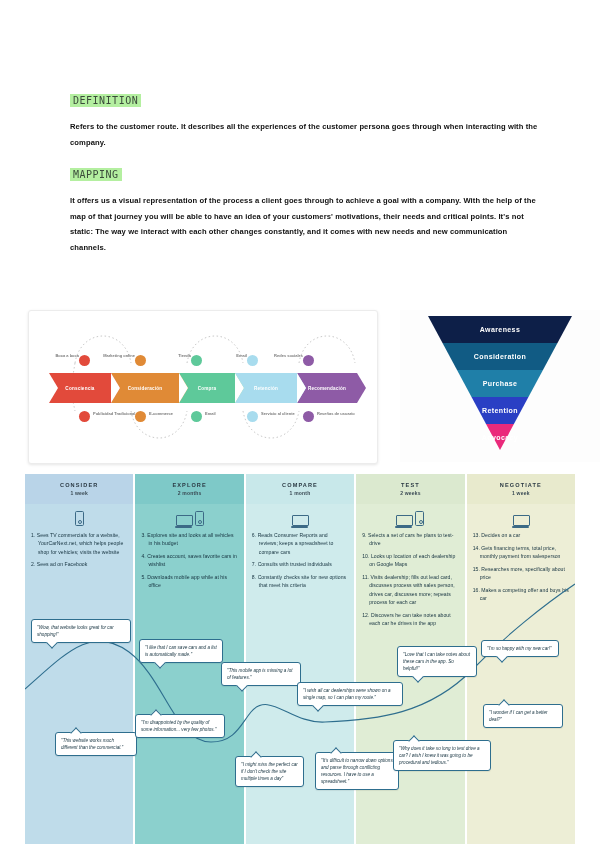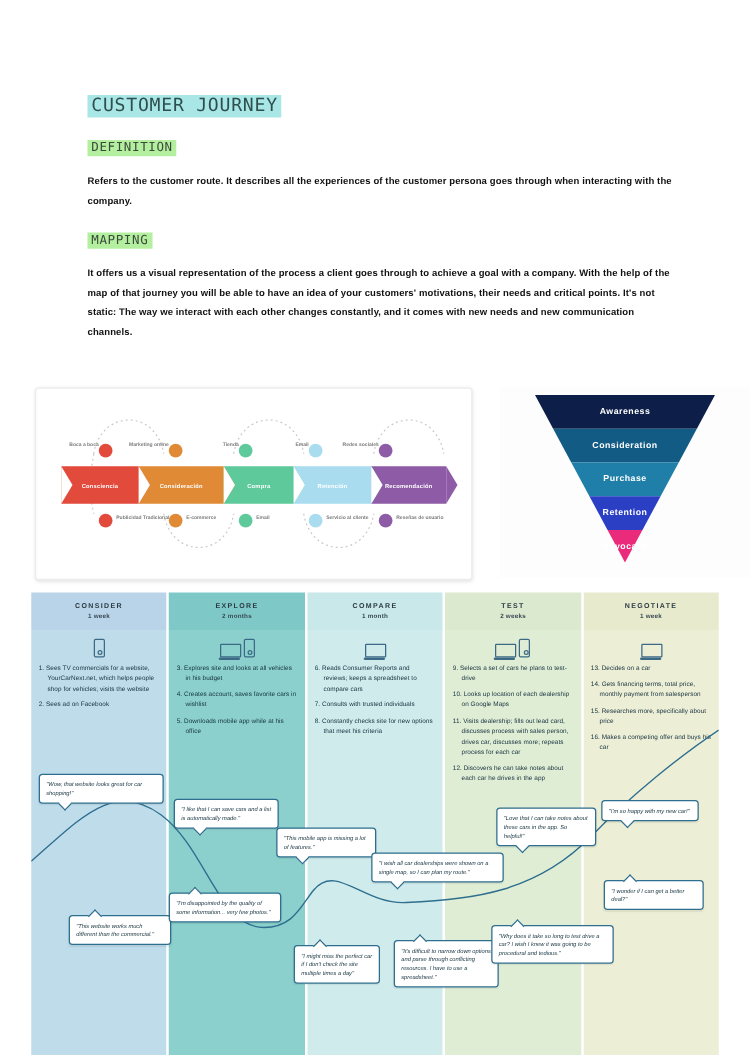--- a/index.html
+++ b/index.html
@@ -70,21 +70,20 @@
        border-right:1px solid #2e6e8e;border-bottom:1px solid #2e6e8e;
        transform:rotate(45deg);}
   .bub.dn::after{left:16px;bottom:-4.5px;}
   .bub.up::after{left:16px;top:-4.5px;transform:rotate(225deg);}
   .emoline{position:absolute;left:25px;top:474px;width:550px;height:370px;pointer-events:none;}
 </style>
 </head>
 <body>
 
 <div class="doc">
-  <div class="h1">CUSTOMER JOURNEY</div>
   <div id="sections"><div class="h2">DEFINITION</div><div class="para"><span>Refers to the customer route. It describes </span><b>all the experiences of the customer persona</b><span> goes through when interacting with the company.</span></div><div class="h2">MAPPING</div><div class="para"><span>It offers us a visual representation of the process a client goes through to achieve a goal with a company. With the help of the map of that journey you will be able to have an idea of your customers' motivations, their needs and critical points. It's not static: The way we interact with each other changes constantly, and it comes with new needs and new communication channels.</span></div></div>
 </div>
 
 <div class="midrow">
 
   <div class="jmap">
     <svg class="dcurve" viewBox="0 0 348 152">
       <g fill="none" stroke="#c9c9c9" stroke-width="1" stroke-dasharray="1.5 2.5">
         <path d="M46,52 C52,16 96,16 102,52"></path>
         <path d="M102,100 C108,136 152,136 158,100"></path>

